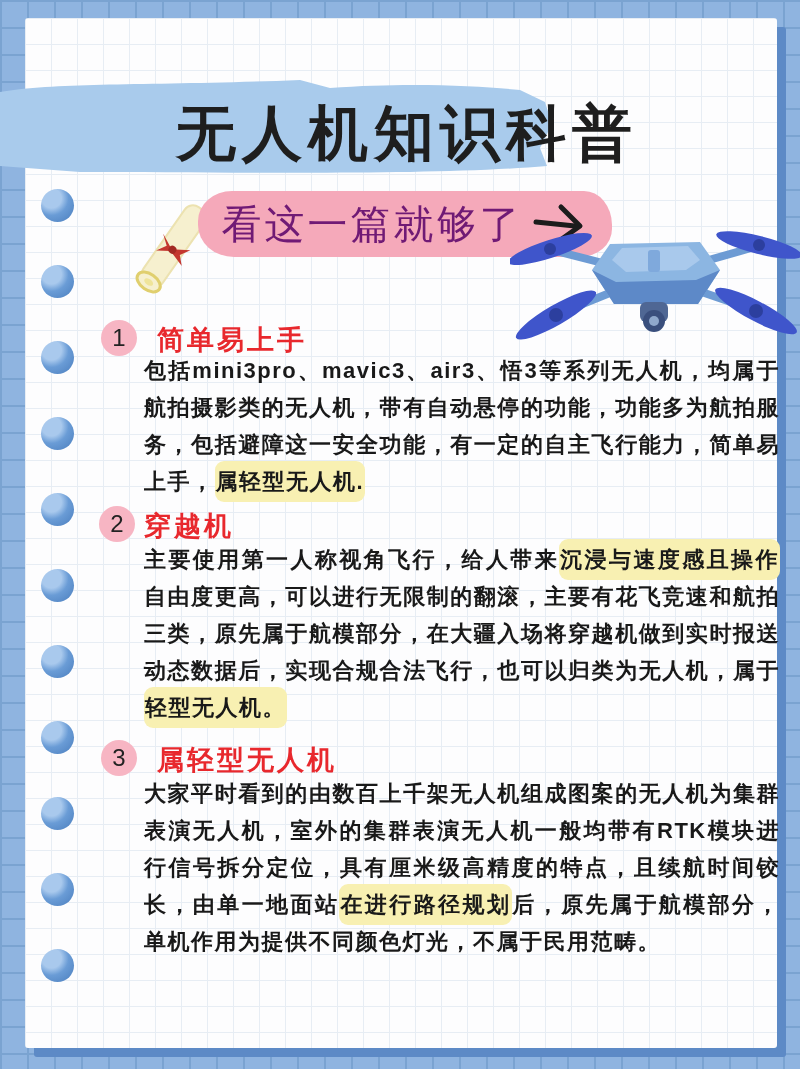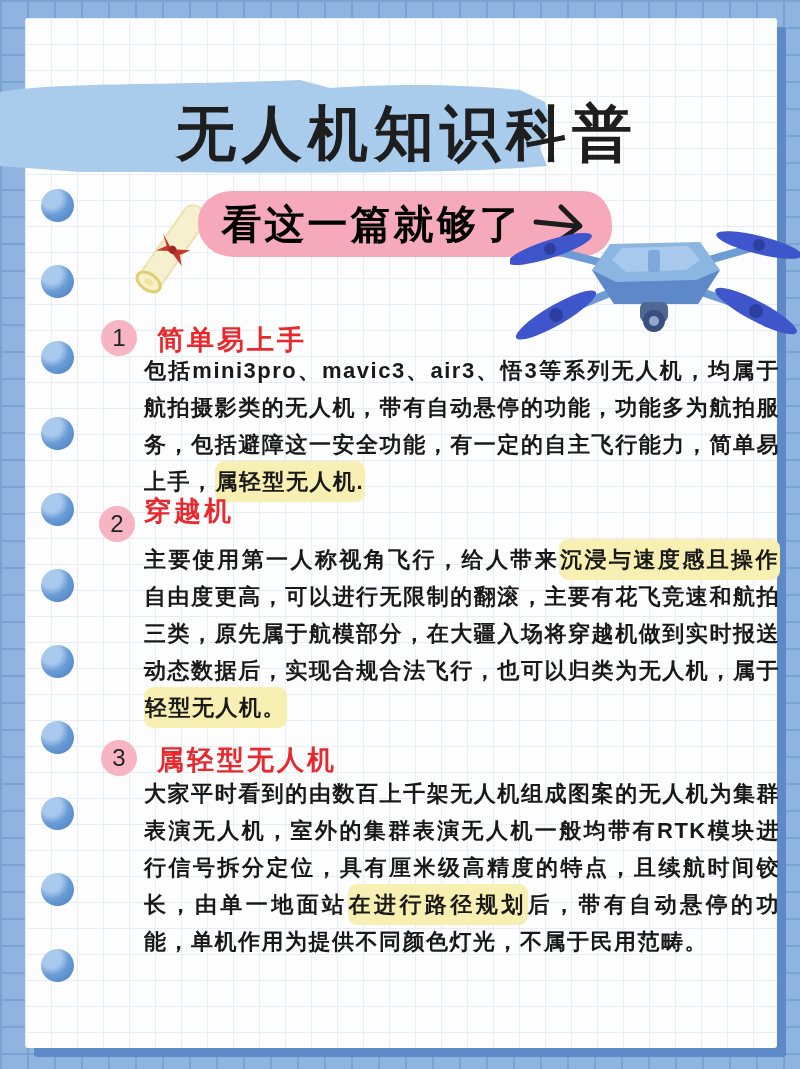--- a/index.html
+++ b/index.html
@@ -36,21 +36,21 @@
     font-size:60px;font-weight:900;letter-spacing:6px;color:#1e1e1e;
     white-space:nowrap;
   }
   .banner{
     position:absolute;left:198px;top:191px;width:414px;height:66px;z-index:3;
     background:#f5a9ba;
     border-radius:34px 28px 32px 36px / 30px 34px 28px 32px;
     display:flex;align-items:center;justify-content:center;gap:10px;
   }
   .banner-text{
-    font-size:40px;font-weight:700;letter-spacing:3px;color:#000000;white-space:nowrap;
+    font-size:40px;font-weight:400;letter-spacing:3px;color:#701a75;white-space:nowrap;
   }
   .scroll-icon{position:absolute;left:130px;top:198px;width:86px;height:102px;z-index:3;}
   .drone{position:absolute;left:510px;top:216px;width:290px;height:128px;z-index:3;}
   .section{position:absolute;z-index:2;}
   .badge{
     position:absolute;width:36px;height:36px;border-radius:50%;
     background:#f7b5c3;display:flex;align-items:center;justify-content:center;
     font-size:24px;font-weight:400;color:#222;z-index:3;
   }
   .sec-heading{
@@ -145,23 +145,23 @@
   </svg>
 
   <div class="section">
     <div class="badge" style="left:101px;top:320px;">1</div>
     <div class="sec-heading" style="left:157px;top:322px;">简单易上手</div>
     <div class="sec-body" style="left:144px;top:352px;"><span>包括mini3pro、mavic3、air3、悟3等系列无人机，均属于航拍摄影类的无人机，带有自动悬停的功能，功能多为航拍服务，包括避障这一安全功能，有一定的自主飞行能力，简单易上手，</span><span class="hl">属轻型无人机.</span></div>
   </div>
 
   <div class="section">
     <div class="badge" style="left:99px;top:506px;">2</div>
-    <div class="sec-heading" style="left:144px;top:493px;">穿越机</div>
+    <div class="sec-heading" style="left:144px;top:508px;">穿越机</div>
     <div class="sec-body" style="left:144px;top:541px;"><span>主要使用第一人称视角飞行，给人带来</span><span class="hl">沉浸与速度感且操作</span><span>自由度更高，可以进行无限制的翻滚，主要有花飞竞速和航拍三类，原先属于航模部分，在大疆入场将穿越机做到实时报送动态数据后，实现合规合法飞行，也可以归类为无人机，属于</span><span class="hl">轻型无人机。</span></div>
   </div>
 
   <div class="section">
     <div class="badge" style="left:101px;top:740px;">3</div>
     <div class="sec-heading" style="left:157px;top:742px;">属轻型无人机</div>
-    <div class="sec-body" style="left:144px;top:775px;"><span>大家平时看到的由数百上千架无人机组成图案的无人机为集群表演无人机，室外的集群表演无人机一般均带有RTK模块进行信号拆分定位，具有厘米级高精度的特点，且续航时间铰长，由单一地面站</span><span class="hl">在进行路径规划</span><span>后，带有自动悬停的功能，单机作用为提供不同颜色灯光，不属于民用范畴。</span></div>
+    <div class="sec-body" style="left:144px;top:775px;"><span>大家平时看到的由数百上千架无人机组成图案的无人机为集群表演无人机，室外的集群表演无人机一般均带有RTK模块进行信号拆分定位，具有厘米级高精度的特点，且续航时间铰长，由单一地面站</span><span class="hl">在进行路径规划</span><span>后，原先属于航模部分，单机作用为提供不同颜色灯光，不属于民用范畴。</span></div>
   </div>
 
 </div>
 
 </body></html>

